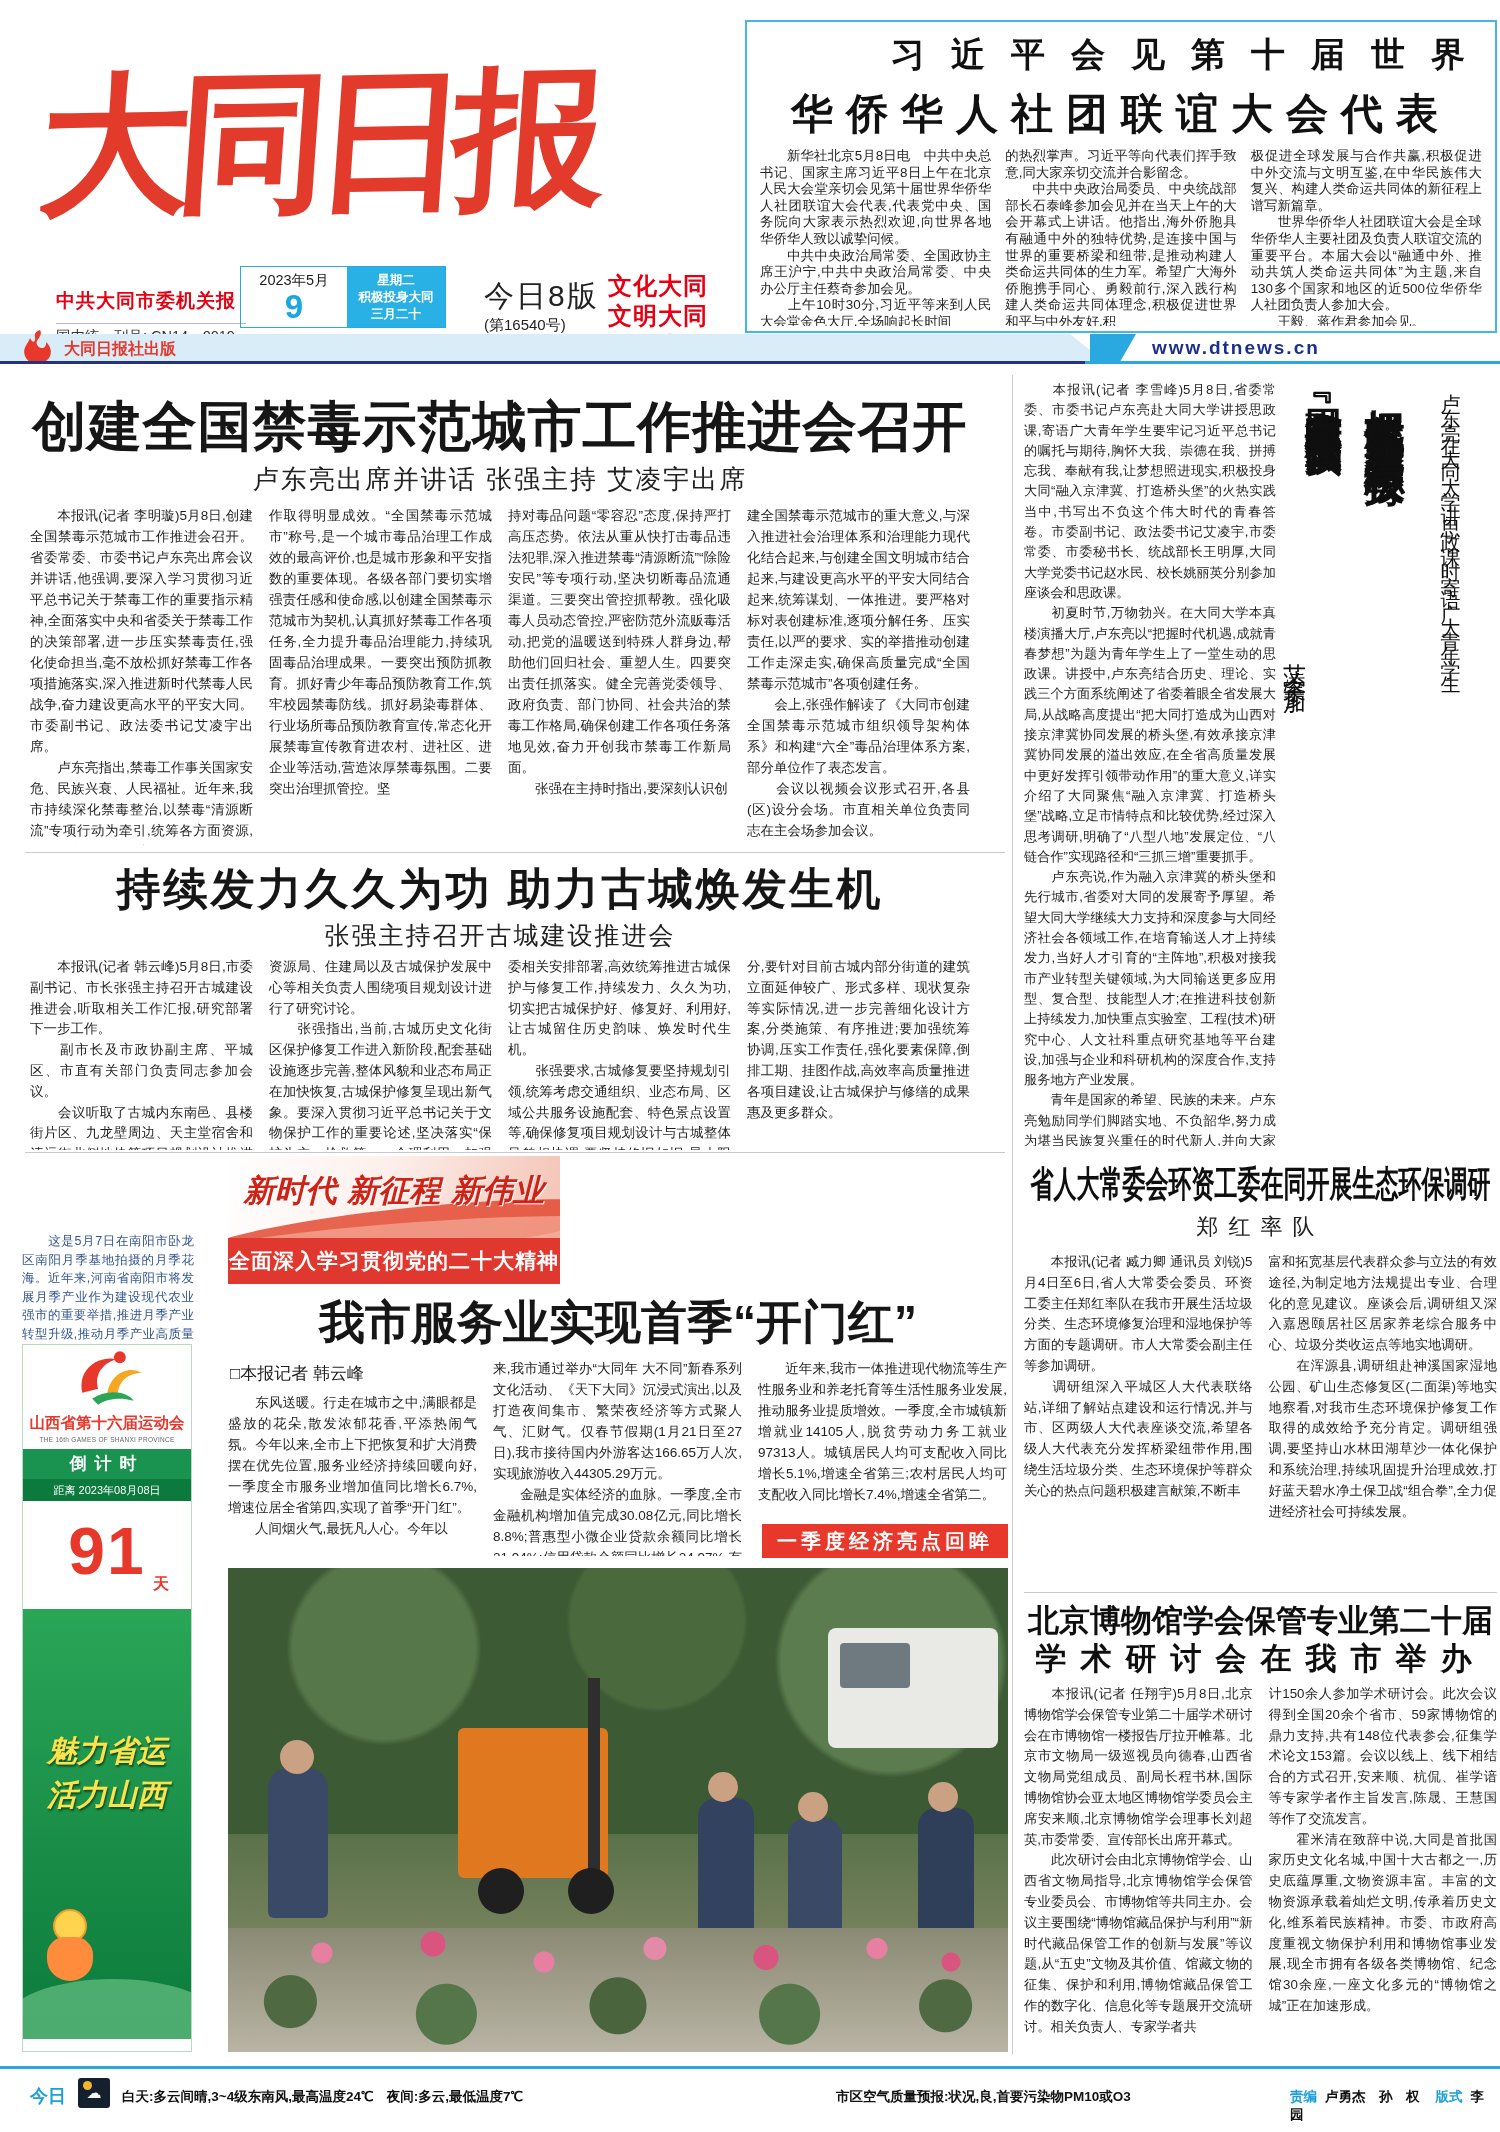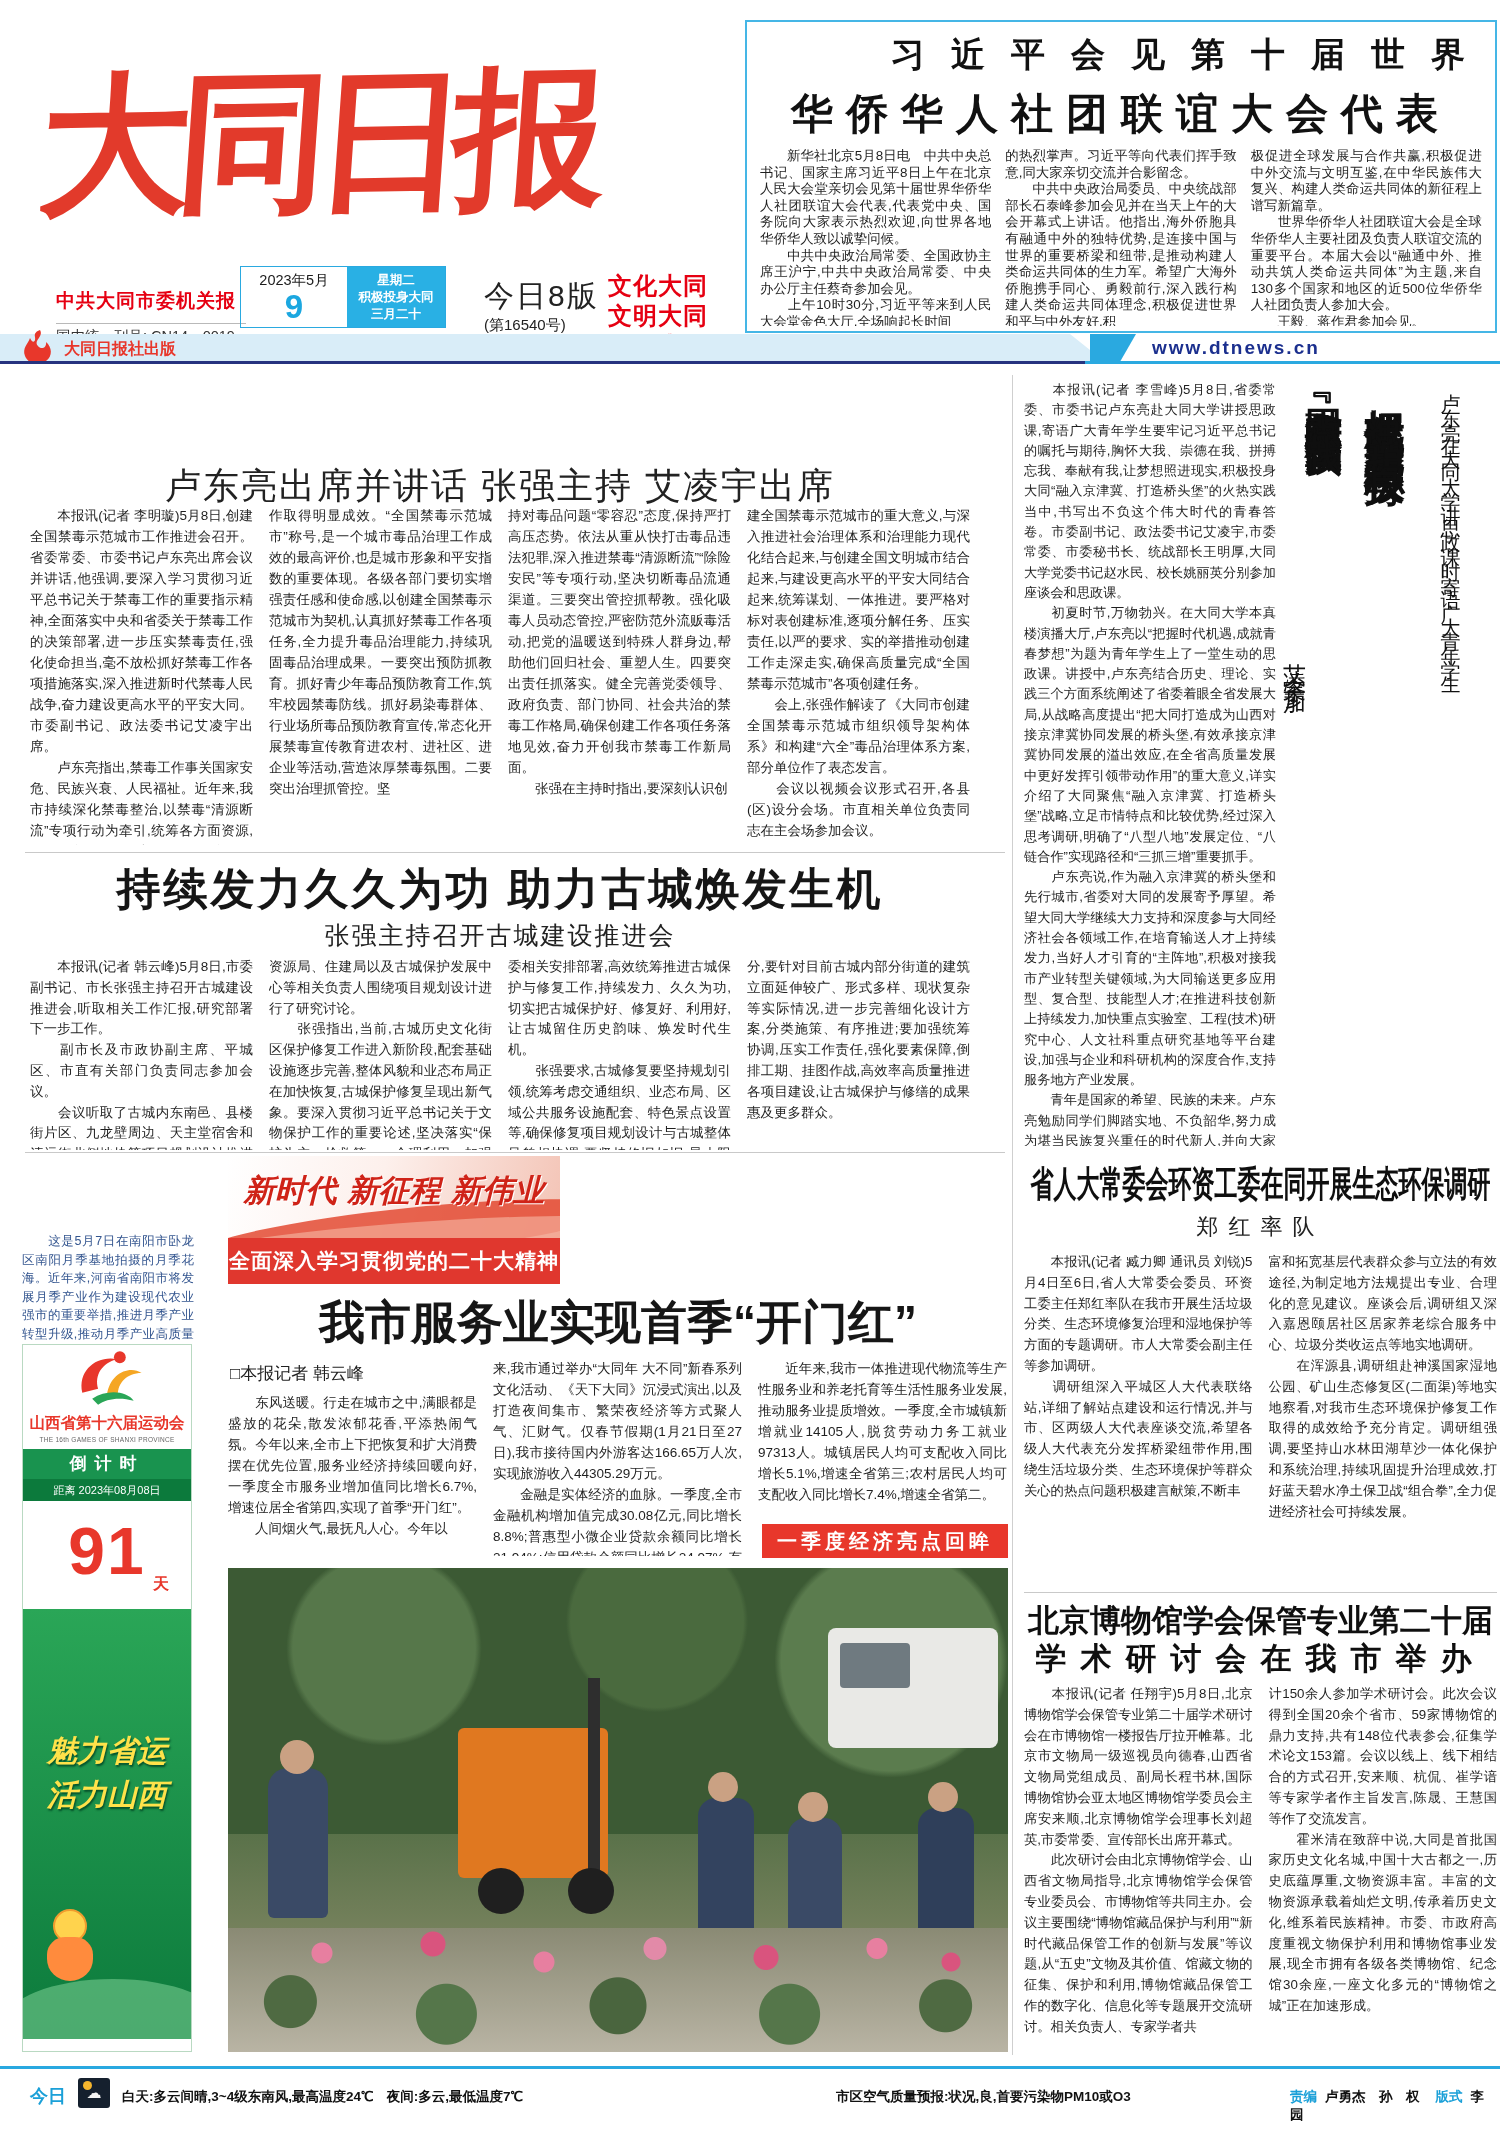--- a/index.html
+++ b/index.html
@@ -39,21 +39,21 @@
   .topbox { left:745px; top:20px; width:752px; height:313px; border:2px solid #45b6e6; background:#fff; }
   .tb-h1 { left:745px; top:32px; width:892px; text-align:center; font-size:34px; font-weight:900;
            letter-spacing:26px; color:#111; white-space:nowrap; }
   .tb-h2 { left:745px; top:86px; width:752px; text-align:center; font-size:42px; font-weight:900;
            letter-spacing:13px; color:#111; white-space:nowrap; }
   .tb-cols { left:760px; top:148px; width:722px; height:178px; gap:14px; }
   .tb-cols .bodytext { font-size:13.4px; line-height:16.6px; }
   
   .lead-h { left:30px; top:391px; width:940px; text-align:center; font-size:54px; font-weight:900;
             letter-spacing:1px; color:#161616; white-space:nowrap; }
-  .lead-sub { left:30px; top:462px; width:940px; text-align:center; font-size:36px; color:#222; letter-spacing:2px; }
+  .lead-sub { left:30px; top:462px; width:940px; text-align:center; font-size:26px; color:#222; letter-spacing:2px; }
   .lead-cols { left:30px; top:505px; width:940px; height:340px; gap:16px; }
   
   .gc-h { left:30px; top:860px; width:940px; text-align:center; font-size:44px; font-weight:900;
           letter-spacing:3px; color:#161616; white-space:nowrap; }
   .gc-sub { left:30px; top:919px; width:940px; text-align:center; font-size:25px; color:#222; letter-spacing:2px; }
   .gc-cols { left:30px; top:957px; width:940px; height:193px; gap:16px; }
   .gc-cols .bodytext { line-height:20.8px; }
   .rule { background:#c9c9c9; height:1px; }
   
   .v-body { left:1024px; top:380px; width:252px; height:766px; font-size:13.2px; line-height:20.3px; }
@@ -182,20 +182,21 @@
     <div class="bodytext">　　新华社北京5月8日电　中共中央总书记、国家主席习近平8日上午在北京人民大会堂亲切会见第十届世界华侨华人社团联谊大会代表,代表党中央、国务院向大家表示热烈欢迎,向世界各地华侨华人致以诚挚问候。
 　　中共中央政治局常委、全国政协主席王沪宁,中共中央政治局常委、中央办公厅主任蔡奇参加会见。
 　　上午10时30分,习近平等来到人民大会堂金色大厅,全场响起长时间</div>
     <div class="bodytext">的热烈掌声。习近平等向代表们挥手致意,同大家亲切交流并合影留念。
 　　中共中央政治局委员、中央统战部部长石泰峰参加会见并在当天上午的大会开幕式上讲话。他指出,海外侨胞具有融通中外的独特优势,是连接中国与世界的重要桥梁和纽带,是推动构建人类命运共同体的生力军。希望广大海外侨胞携手同心、勇毅前行,深入践行构建人类命运共同体理念,积极促进世界和平与中外友好,积</div>
     <div class="bodytext">极促进全球发展与合作共赢,积极促进中外交流与文明互鉴,在中华民族伟大复兴、构建人类命运共同体的新征程上谱写新篇章。
 　　世界华侨华人社团联谊大会是全球华侨华人主要社团及负责人联谊交流的重要平台。本届大会以“融通中外、推动共筑人类命运共同体”为主题,来自130多个国家和地区的近500位华侨华人社团负责人参加大会。
 　　王毅、蒋作君参加会见。</div>
   </div>
 
+  <div class="abs lead-h">创建全国禁毒示范城市工作推进会召开</div>
   <div class="abs lead-sub">卢东亮出席并讲话  张强主持  艾凌宇出席</div>
   <div class="abs cols lead-cols" style="gap:16px;">
     <div class="bodytext">　　本报讯(记者 李明璇)5月8日,创建全国禁毒示范城市工作推进会召开。省委常委、市委书记卢东亮出席会议并讲话,他强调,要深入学习贯彻习近平总书记关于禁毒工作的重要指示精神,全面落实中央和省委关于禁毒工作的决策部署,进一步压实禁毒责任,强化使命担当,毫不放松抓好禁毒工作各项措施落实,深入推进新时代禁毒人民战争,奋力建设更高水平的平安大同。市委副书记、政法委书记艾凌宇出席。
 　　卢东亮指出,禁毒工作事关国家安危、民族兴衰、人民福祉。近年来,我市持续深化禁毒整治,以禁毒“清源断流”专项行动为牵引,统筹各方面资源,动员全社会力量,齐抓共管、综合整治,不断筑牢全民禁毒防线,推动全市禁毒工</div>
     <div class="bodytext">作取得明显成效。“全国禁毒示范城市”称号,是一个城市毒品治理工作成效的最高评价,也是城市形象和平安指数的重要体现。各级各部门要切实增强责任感和使命感,以创建全国禁毒示范城市为契机,认真抓好禁毒工作各项任务,全力提升毒品治理能力,持续巩固毒品治理成果。一要突出预防抓教育。抓好青少年毒品预防教育工作,筑牢校园禁毒防线。抓好易染毒群体、行业场所毒品预防教育宣传,常态化开展禁毒宣传教育进农村、进社区、进企业等活动,营造浓厚禁毒氛围。二要突出治理抓管控。坚</div>
     <div class="bodytext">持对毒品问题“零容忍”态度,保持严打高压态势。依法从重从快打击毒品违法犯罪,深入推进禁毒“清源断流”“除险安民”等专项行动,坚决切断毒品流通渠道。三要突出管控抓帮教。强化吸毒人员动态管控,严密防范外流贩毒活动,把党的温暖送到特殊人群身边,帮助他们回归社会、重塑人生。四要突出责任抓落实。健全完善党委领导、政府负责、部门协同、社会共治的禁毒工作格局,确保创建工作各项任务落地见效,奋力开创我市禁毒工作新局面。
 　　张强在主持时指出,要深刻认识创</div>
     <div class="bodytext">建全国禁毒示范城市的重大意义,与深入推进社会治理体系和治理能力现代化结合起来,与创建全国文明城市结合起来,与建设更高水平的平安大同结合起来,统筹谋划、一体推进。要严格对标对表创建标准,逐项分解任务、压实责任,以严的要求、实的举措推动创建工作走深走实,确保高质量完成“全国禁毒示范城市”各项创建任务。
 　　会上,张强作解读了《大同市创建全国禁毒示范城市组织领导架构体系》和构建“六全”毒品治理体系方案,部分单位作了表态发言。
 　　会议以视频会议形式召开,各县(区)设分会场。市直相关单位负责同志在主会场参加会议。</div>

